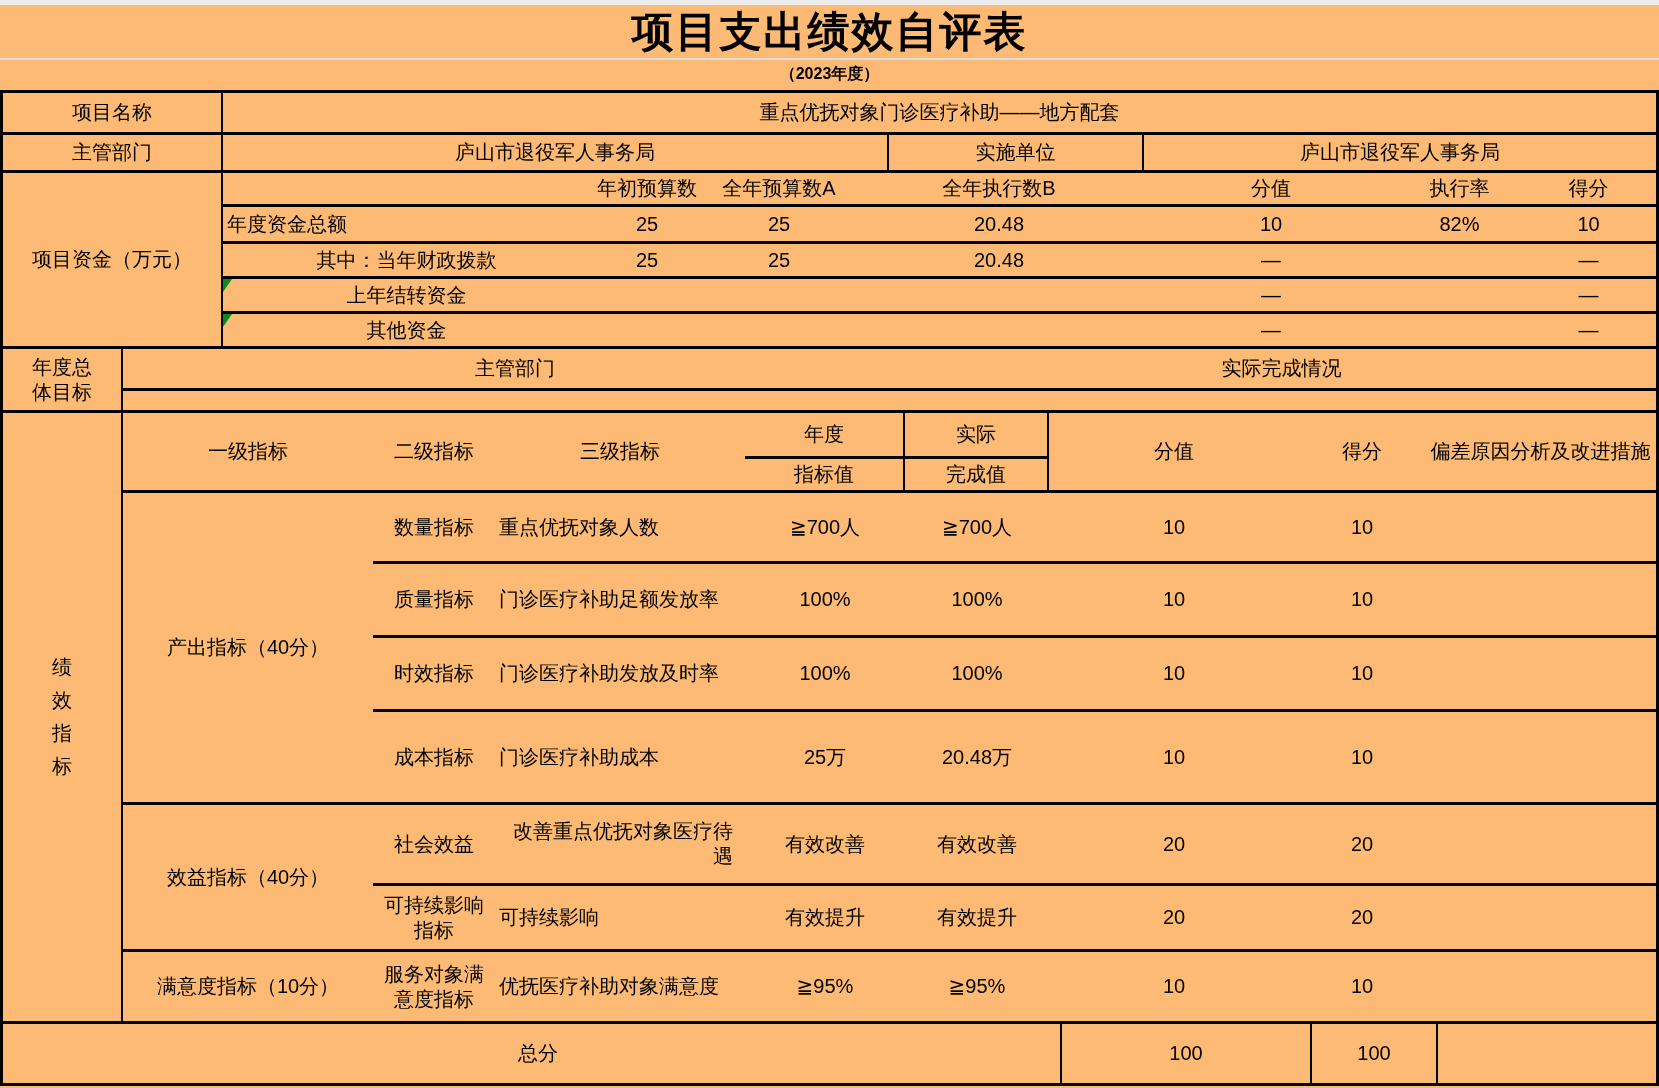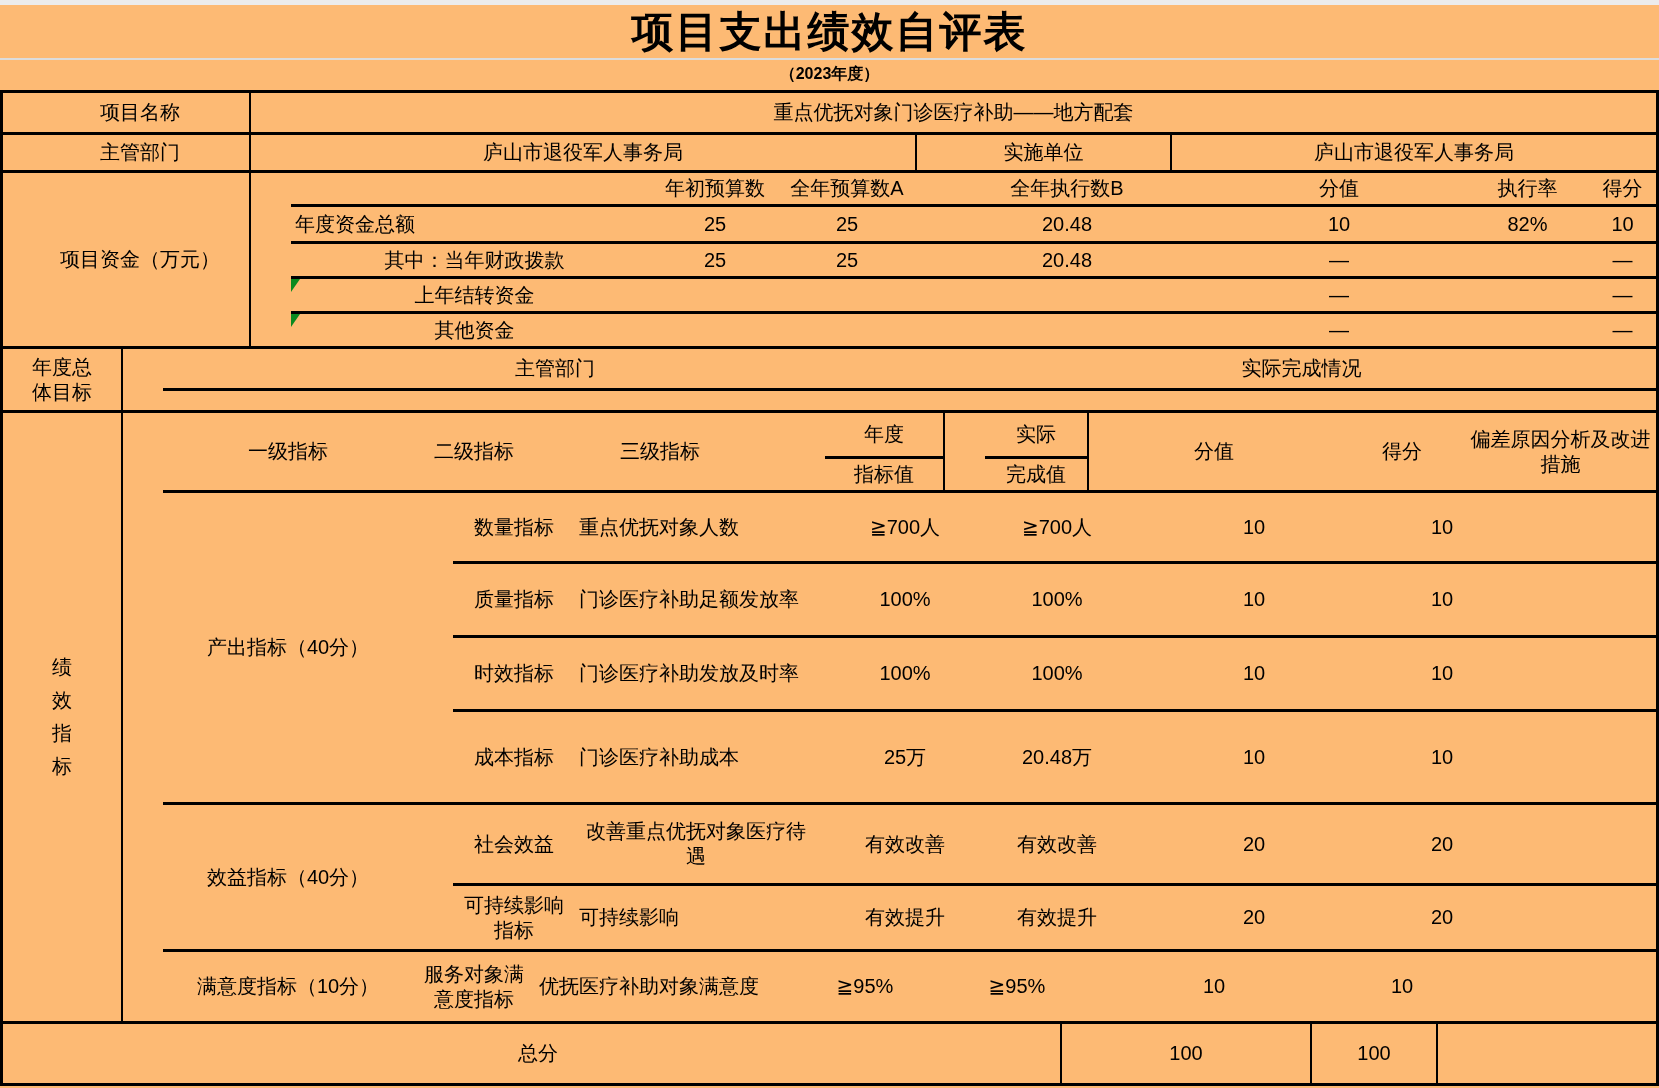--- a/index.html
+++ b/index.html
@@ -29,59 +29,59 @@
   
   #tbl{
     position:absolute;left:0;top:90px;right:0;bottom:2px;
     border:3px solid #000;
     display:flex;flex-direction:column;
     font-size:20px;
   }
   .r{display:flex;border-bottom:3px solid #000;min-height:0;}
   .sec{display:flex;border-bottom:3px solid #000;min-height:0;}
   #tbl > .r:last-child{border-bottom:none;}
-  .col{display:flex;flex-direction:column;min-width:0;padding-left:40px;}
+  .col{display:flex;flex-direction:column;min-width:0;}
   .col > .r:last-child{border-bottom:none;flex:1;}
   .c{
     border-right:2px solid #000;
     display:flex;align-items:center;justify-content:center;
     text-align:center;
     padding:0 4px;
     position:relative;
     min-width:0;overflow:hidden;
     line-height:1.25;
   }
   .r > *:last-child, .sec > *:last-child{border-right:none;}
   .col{border-right:2px solid #000;}
   .col.f1:last-child{border-right:none;}
   .col .c{border-right:none;}
   .f1{flex:1;}
   .left{justify-content:flex-start;text-align:left;}
-  .w244{width:220px;margin-left:28px;}
+  .w244{width:220px;}
   .w367{width:367px;}
   .w114{width:114px;}
   .w150{width:150px;text-align:center;}
   .w290{width:290px;}
   .w254c{width:254px;}
   .w123{width:123px;}
   .w120{width:120px;}
   .w250{width:250px;}
   .w122{width:122px;}
   .w160{width:160px;}
   .w144{width:144px;}
   .w126{width:126px;}
   .w666{width:666px;}
   .w255{width:255px;}
   .w784{width:784px;}
   .w1046{width:1046px;margin-left:13px;}
   .goal-label{padding:0 24px;}
   .goal-label span{word-break:break-all;}
   .l2{padding:0 9px;}
   .l2 span{word-break:break-all;}
-  .l3{justify-content:flex-start;text-align:center;padding:0 12px 0 4px;}
+  .l3{justify-content:flex-start;text-align:right;padding:0 12px 0 4px;}
   .l3 span{word-break:break-all;max-width:236px;display:inline-block;}
   .vtext{width:24px;word-break:break-all;line-height:1.65;display:inline-block;}
   .tri{
     position:absolute;top:0;left:0;width:0;height:0;
     border-top:13px solid #0a8a1f;
     border-right:9px solid transparent;
   }
 </style>
 </head>
 <body>

